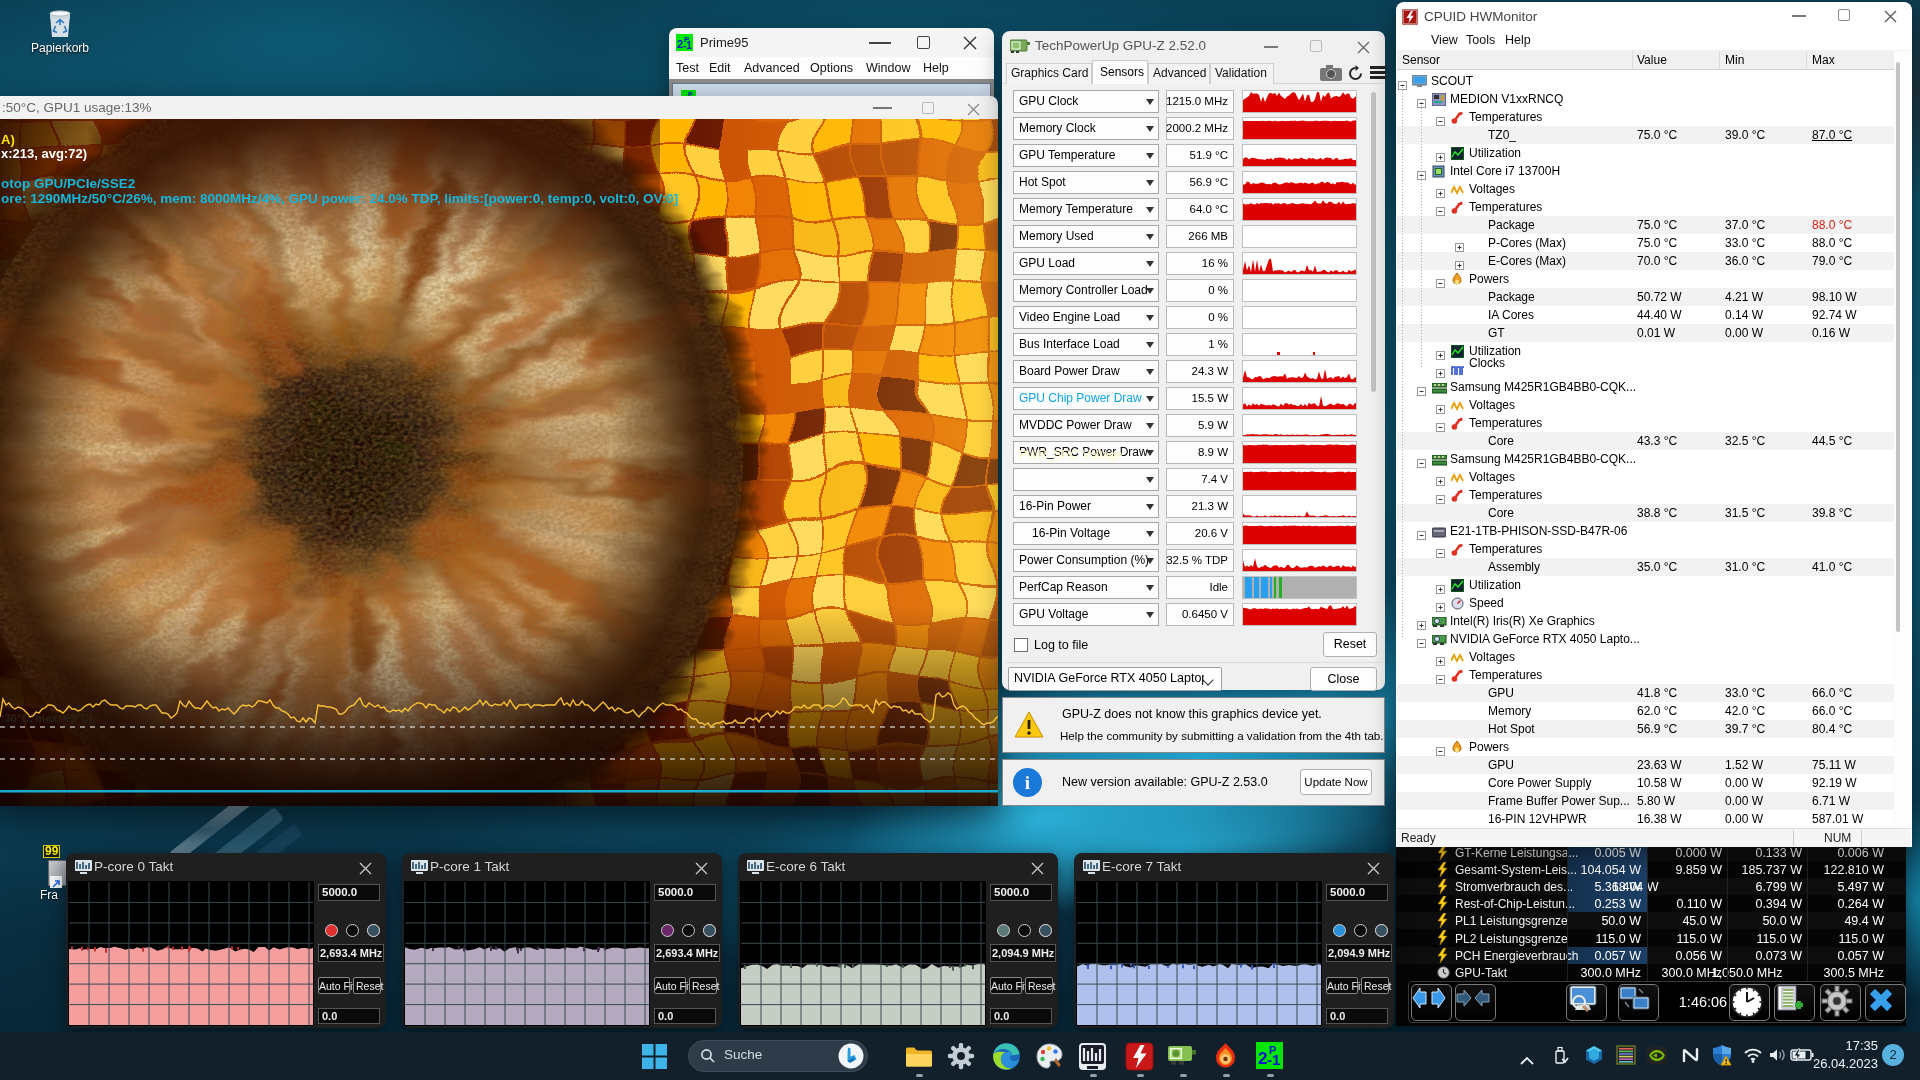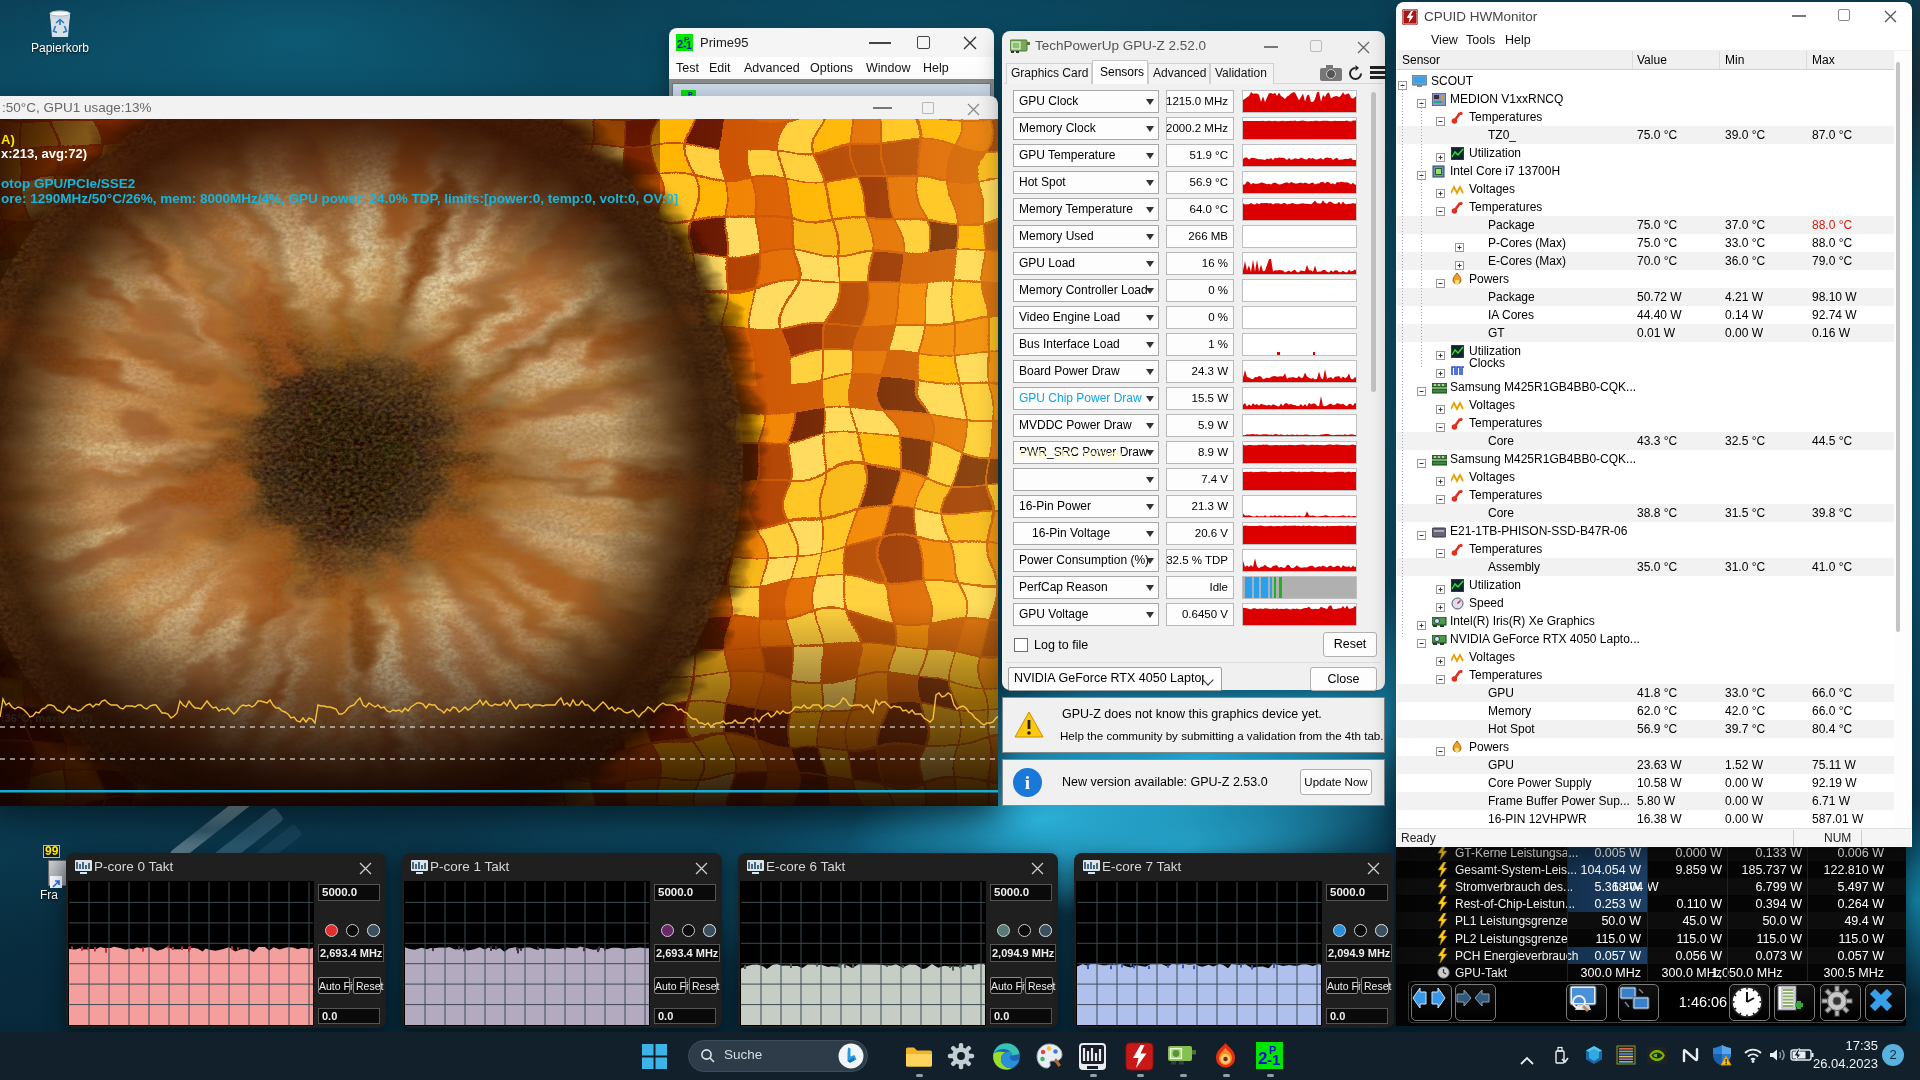--- a/index.html
+++ b/index.html
@@ -1669,21 +1669,21 @@
 <div class="abs" style="left:1451px;top:110px;width:16px;height:14px;"><svg width="13" height="13" viewBox="0 0 13 13">
       <line x1="9" y1="2" x2="4" y2="9" stroke="#e03020" stroke-width="2.6"></line>
       <circle cx="3.4" cy="10" r="2.8" fill="#e03020"></circle>
       <circle cx="10" cy="2.4" r="1.6" fill="#e03020"></circle>
     </svg></div>
 <div class="t" style="left:1469px;top:110px;font-size:12px;color:#000;">Temperatures</div>
 <div class="abs" style="left:1397px;top:126px;width:498px;height:18px;background:#f2f2f2;"></div>
 <div class="t" style="left:1488px;top:128px;font-size:12px;color:#000;">TZ0_</div>
 <div class="t" style="left:1637px;top:128px;font-size:12px;color:#000;">75.0 °C</div>
 <div class="t" style="left:1725px;top:128px;font-size:12px;color:#000;">39.0 °C</div>
-<div class="t" style="left:1812px;top:128px;font-size:12px;color:#000;">87.0 °C</div>
+<div class="t" style="left:1812px;top:128px;font-size:12px;color:#000;text-decoration:underline;">87.0 °C</div>
 <div class="abs" style="left:1436px;top:148px;width:9px;height:9px;"><svg width="9" height="9" viewBox="0 0 9 9">
       <rect x="0.5" y="0.5" width="8" height="8" fill="#fff" stroke="#999"></rect>
       <rect x="2.5" y="4" width="4" height="1" fill="#333"></rect>
       <rect x="4" y="2.5" width="1" height="4" fill="#333"></rect>
     </svg></div>
 <div class="abs" style="left:1451px;top:146px;width:16px;height:14px;"><svg width="13" height="13" viewBox="0 0 13 13">
       <rect x="0" y="0" width="13" height="13" fill="#123" stroke="#080"></rect>
       <polyline points="1,10 4,5 7,8 12,2" fill="none" stroke="#2e2" stroke-width="1.4"></polyline>
     </svg></div>
 <div class="t" style="left:1469px;top:146px;font-size:12px;color:#000;">Utilization</div>

